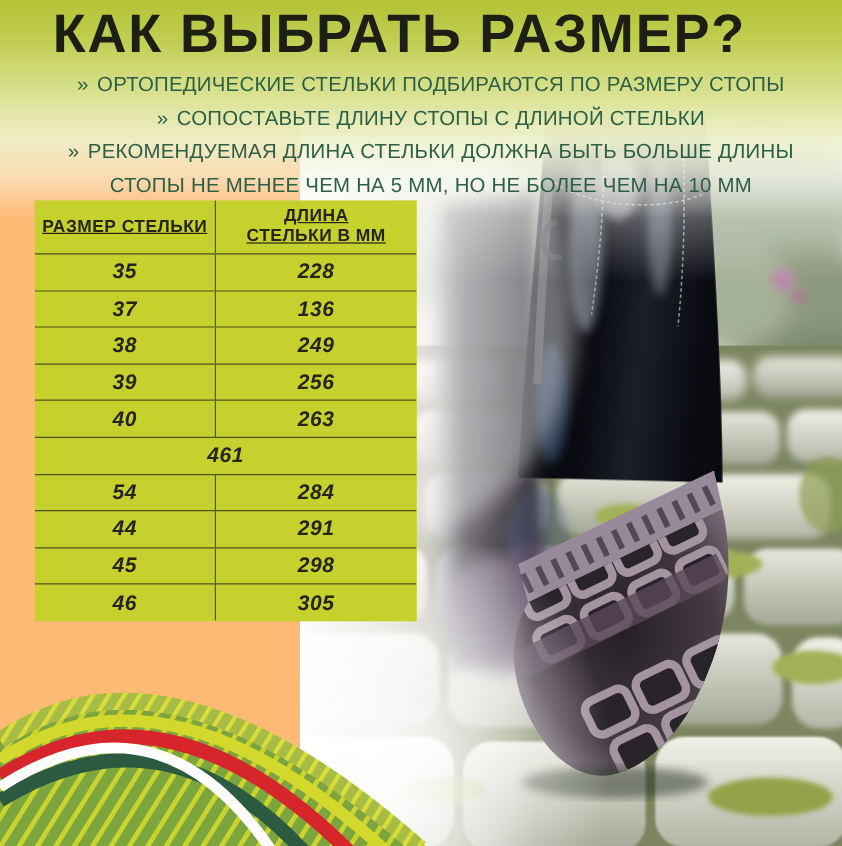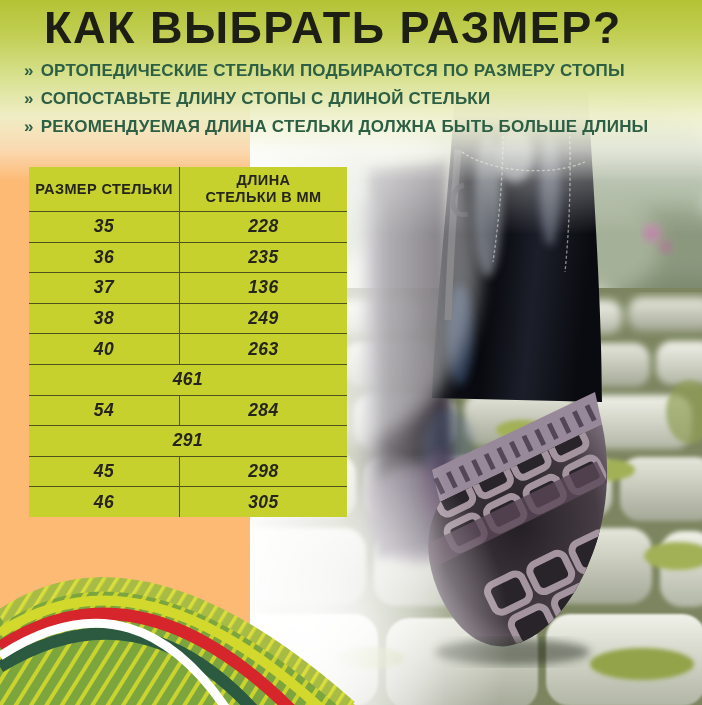--- a/index.html
+++ b/index.html
@@ -17,30 +17,30 @@
       rgba(238,241,204,0.92) 64%, rgba(248,249,238,0.5) 82%, rgba(252,252,248,0) 100%);
   }
   
   .title{
     position:absolute;left:44px;top:2px;z-index:3;margin:0;
     font-size:45px;font-weight:700;letter-spacing:1.5px;color:#1d1e14;white-space:nowrap;
   }
   
   .bullets{position:absolute;left:24px;top:57px;width:670px;z-index:3;}
   .bline{
-    height:28px;line-height:28px;font-size:17px;font-weight:700;
-    color:#2d5f45;letter-spacing:0.2px;white-space:nowrap;
+    height:28px;line-height:28px;font-size:17px;font-weight:400;
+    color:#2d5f45;letter-spacing:0.2px;white-space:nowrap;text-align:center;
   }
   .bline .mark{margin-right:7px;}
   
   .size-table{
     position:absolute;left:29px;top:167px;width:318px;z-index:3;
     background:#c7d12d;color:#25251b;
   }
-  .t-head{display:flex;height:44px;border-bottom:1px solid rgba(48,51,24,0.8);}
+  .t-head{display:flex;height:44px;border-bottom:1px solid rgba(48,51,24,0.8);text-decoration:underline;}
   .t-row{display:flex;height:29.6px;border-bottom:1px solid rgba(48,51,24,0.8);font-style:italic;}
   .t-row:last-child{border-bottom:none;}
   .c1{width:150px;border-right:1px solid rgba(48,51,24,0.8);}
   .c2{flex:1;}
   .cell{display:flex;align-items:center;justify-content:center;text-align:center;}
   .t-head .cell{font-size:14.5px;font-weight:700;letter-spacing:0.4px;white-space:pre-line;line-height:17px;}
   .t-row .cell{font-size:17.5px;font-weight:700;letter-spacing:0.5px;}
   
   .wave{position:absolute;left:0;bottom:0;width:362px;height:150px;z-index:4;}
 </style>
@@ -252,56 +252,60 @@
   <div class="bullets">
     <div class="bline">
       <span class="mark">»</span><span>ОРТОПЕДИЧЕСКИЕ СТЕЛЬКИ ПОДБИРАЮТСЯ ПО РАЗМЕРУ СТОПЫ</span>
     </div>
     <div class="bline">
       <span class="mark">»</span><span>СОПОСТАВЬТЕ ДЛИНУ СТОПЫ С ДЛИНОЙ СТЕЛЬКИ</span>
     </div>
     <div class="bline">
       <span class="mark">»</span><span>РЕКОМЕНДУЕМАЯ ДЛИНА СТЕЛЬКИ ДОЛЖНА БЫТЬ БОЛЬШЕ ДЛИНЫ</span>
     </div>
+    <div class="bline">
+      <span>СТОПЫ НЕ МЕНЕЕ ЧЕМ НА 5 ММ, НО НЕ БОЛЕЕ ЧЕМ НА 10 ММ</span>
+    </div>
   </div>
 
   <div class="size-table">
     <div class="t-head">
       <div class="cell c1">РАЗМЕР СТЕЛЬКИ</div>
       <div class="cell c2">ДЛИНА
 СТЕЛЬКИ В ММ</div>
     </div>
     <div class="t-row">
         <div class="cell c1">35</div>
         <div class="cell c2">228</div>
       </div>
     <div class="t-row">
-        <div class="cell c1">36</div>
-        <div class="cell c2">235</div>
-      </div>
-    <div class="t-row">
         <div class="cell c1">37</div>
         <div class="cell c2">136</div>
       </div>
     <div class="t-row">
         <div class="cell c1">38</div>
         <div class="cell c2">249</div>
       </div>
     <div class="t-row">
+        <div class="cell c1">39</div>
+        <div class="cell c2">256</div>
+      </div>
+    <div class="t-row">
         <div class="cell c1">40</div>
         <div class="cell c2">263</div>
       </div>
     <div class="t-row">
         <div class="cell c2">461</div>
       </div>
     <div class="t-row">
         <div class="cell c1">54</div>
         <div class="cell c2">284</div>
       </div>
     <div class="t-row">
+        <div class="cell c1">44</div>
         <div class="cell c2">291</div>
       </div>
     <div class="t-row">
         <div class="cell c1">45</div>
         <div class="cell c2">298</div>
       </div>
     <div class="t-row">
         <div class="cell c1">46</div>
         <div class="cell c2">305</div>
       </div>

